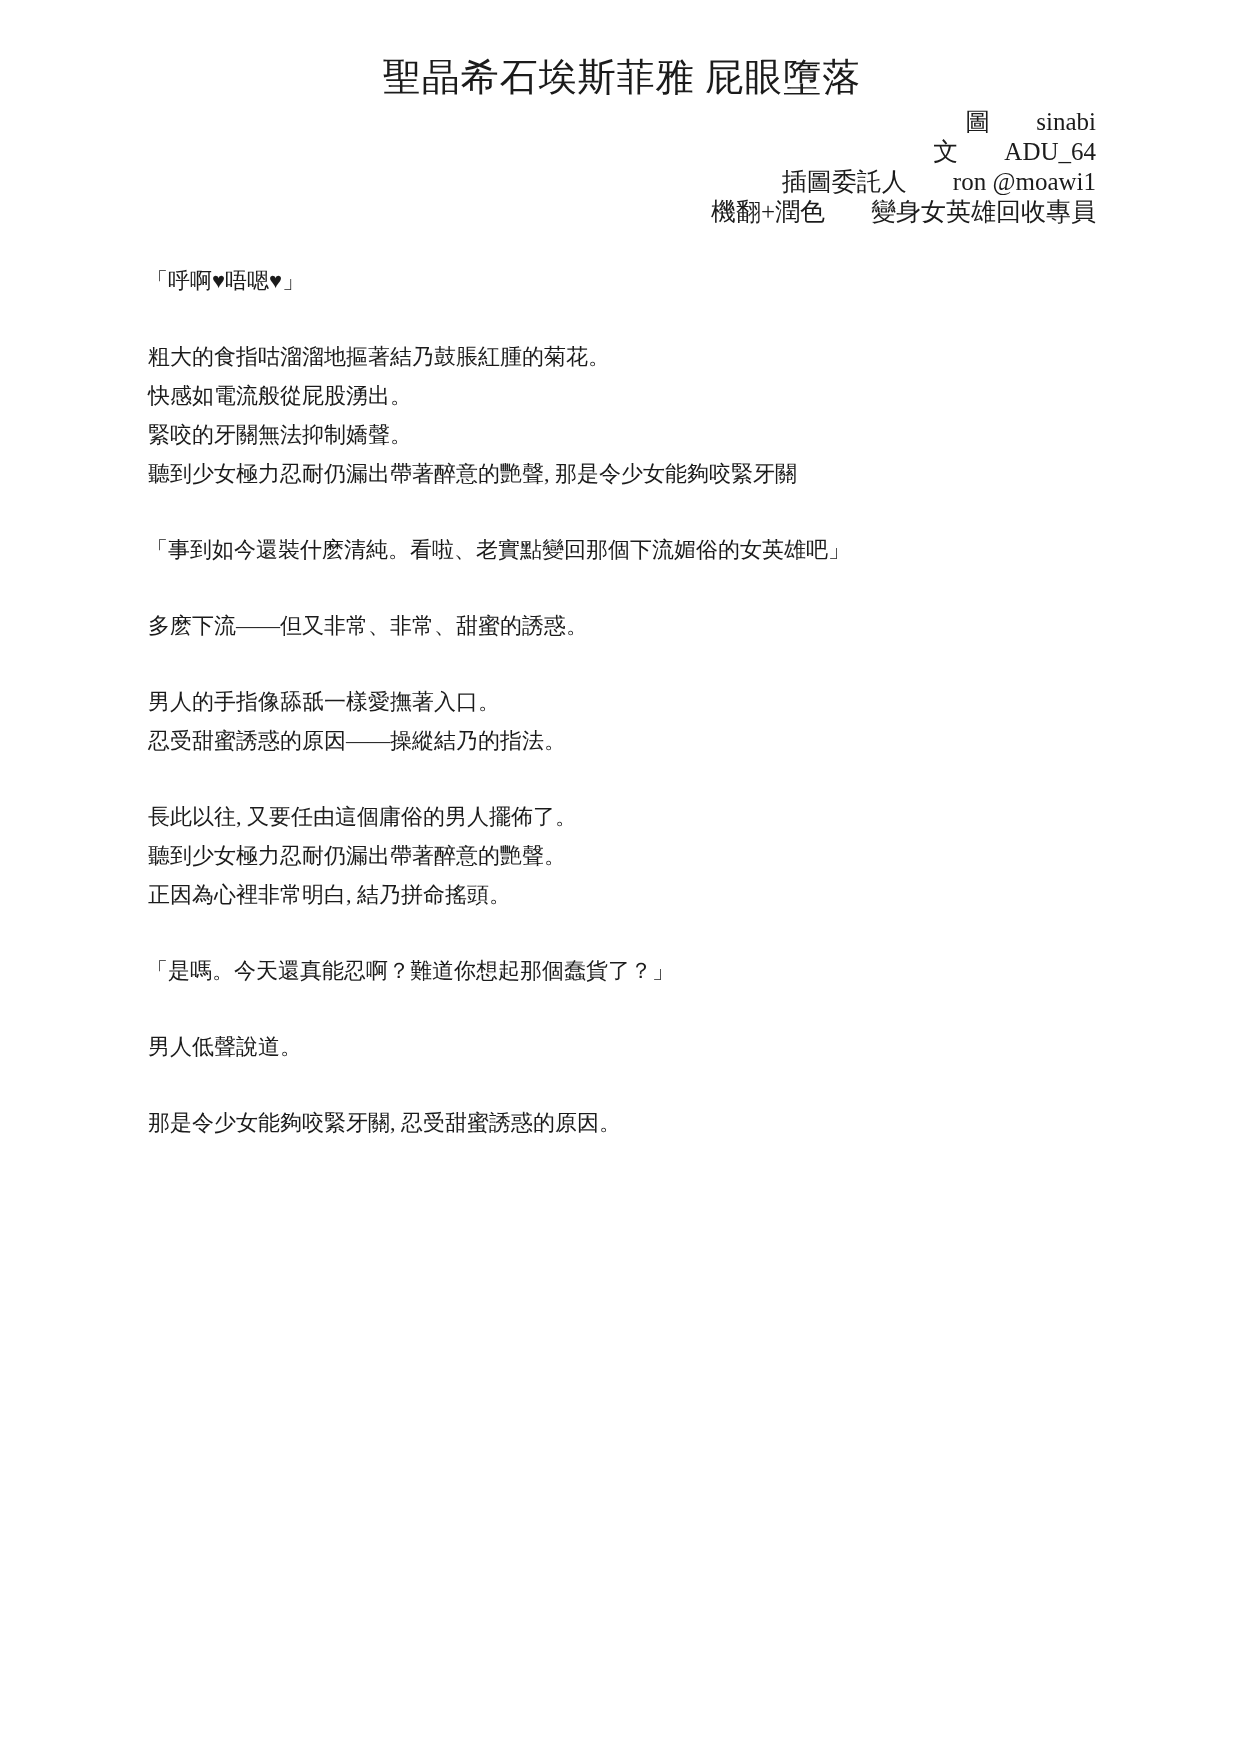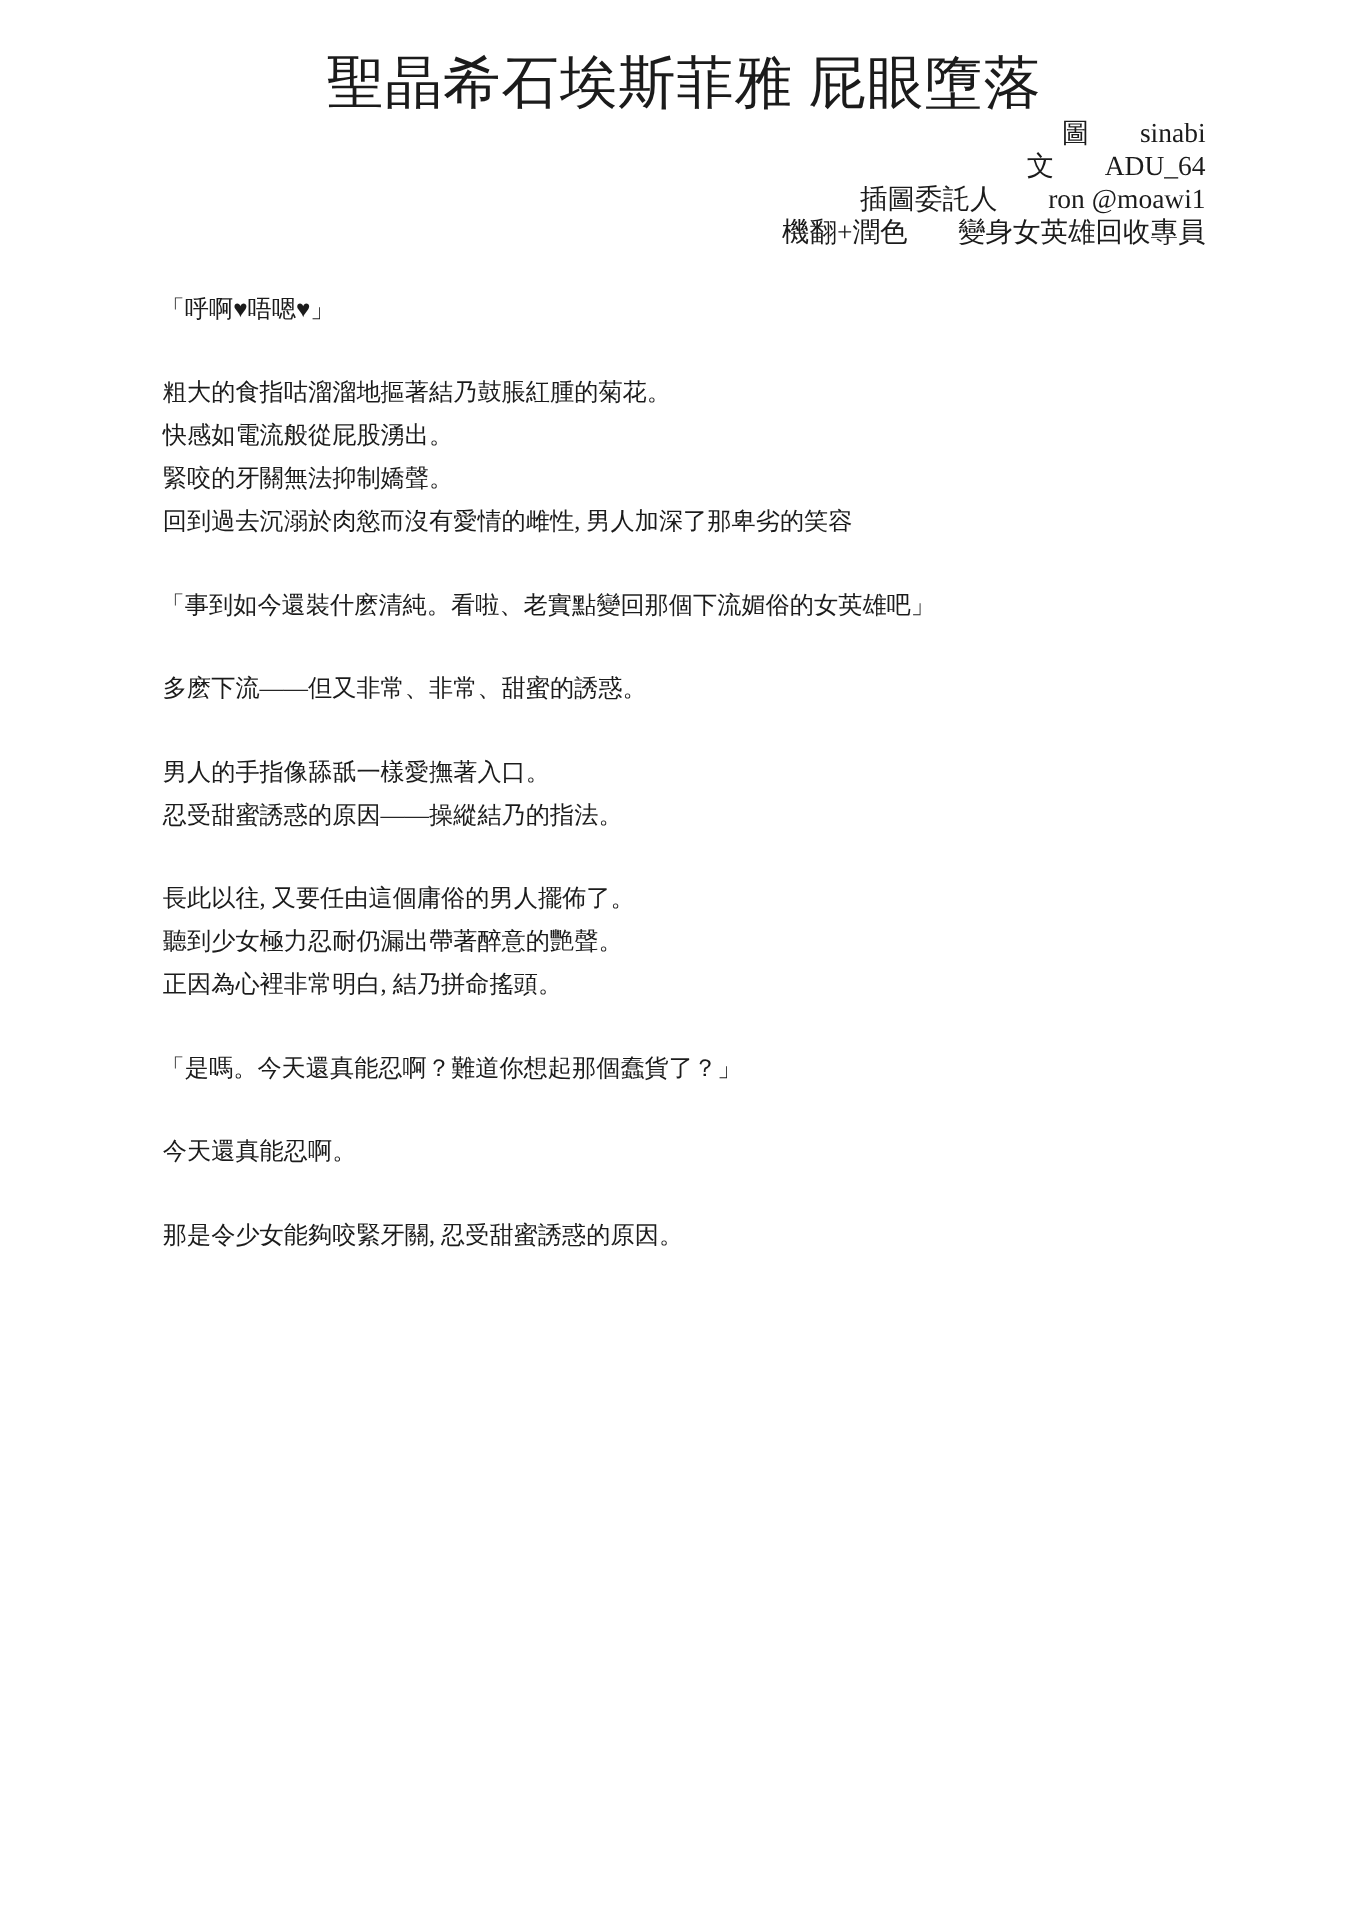--- a/index.html
+++ b/index.html
@@ -14,21 +14,21 @@
     margin: 0 auto;
     background: #ffffff;
     color: #1b1b1b;
     box-sizing: border-box;
     padding: 55px 146px 0 148px;
     font-family: "Liberation Serif", "DejaVu Serif", serif;
     overflow: hidden;
   }
   .doc-title {
     margin: 0;
-    font-size: 52px;
+    font-size: 38px;
     font-weight: 400;
     line-height: 44px;
     text-align: center;
     letter-spacing: 1px;
     white-space: nowrap;
   }
   .credits {
     margin-top: 8px;
     font-size: 25px;
     line-height: 30px;
@@ -88,21 +88,21 @@
   <div class="text-line">「呼啊♥唔嗯♥」</div>
 </div>
 
   <div class="paragraph narration">
   <div class="text-line">粗大的食指咕溜溜地摳著結乃鼓脹紅腫的菊花。</div>
 
   <div class="text-line">快感如電流般從屁股湧出。</div>
 
   <div class="text-line">緊咬的牙關無法抑制嬌聲。</div>
 
-  <div class="text-line">回到過去沉溺於肉慾而沒有愛情的雌性, 男人加深了那卑劣的笑容</div>
+  <div class="text-line">聽到少女極力忍耐仍漏出帶著醉意的艷聲, 那是令少女能夠咬緊牙關</div>
 </div>
 
   <div class="paragraph dialogue">
   <div class="text-line">「事到如今還裝什麽清純。看啦、老實點變回那個下流媚俗的女英雄吧」</div>
 </div>
 
   <div class="paragraph narration">
   <div class="text-line">多麽下流——但又非常、非常、甜蜜的誘惑。</div>
 
 </div>
@@ -119,21 +119,21 @@
   <div class="text-line">聽到少女極力忍耐仍漏出帶著醉意的艷聲。</div>
 
   <div class="text-line">正因為心裡非常明白, 結乃拼命搖頭。</div>
 </div>
 
   <div class="paragraph dialogue">
   <div class="text-line">「是嗎。今天還真能忍啊？難道你想起那個蠢貨了？」</div>
 </div>
 
   <div class="paragraph narration">
-  <div class="text-line">今天還真能忍啊。</div>
+  <div class="text-line">男人低聲說道。</div>
 </div>
 
   <div class="paragraph narration">
 
   <div class="text-line">那是令少女能夠咬緊牙關, 忍受甜蜜誘惑的原因。</div>
 </div>
 </div>
 </div>
 
 </body></html>

